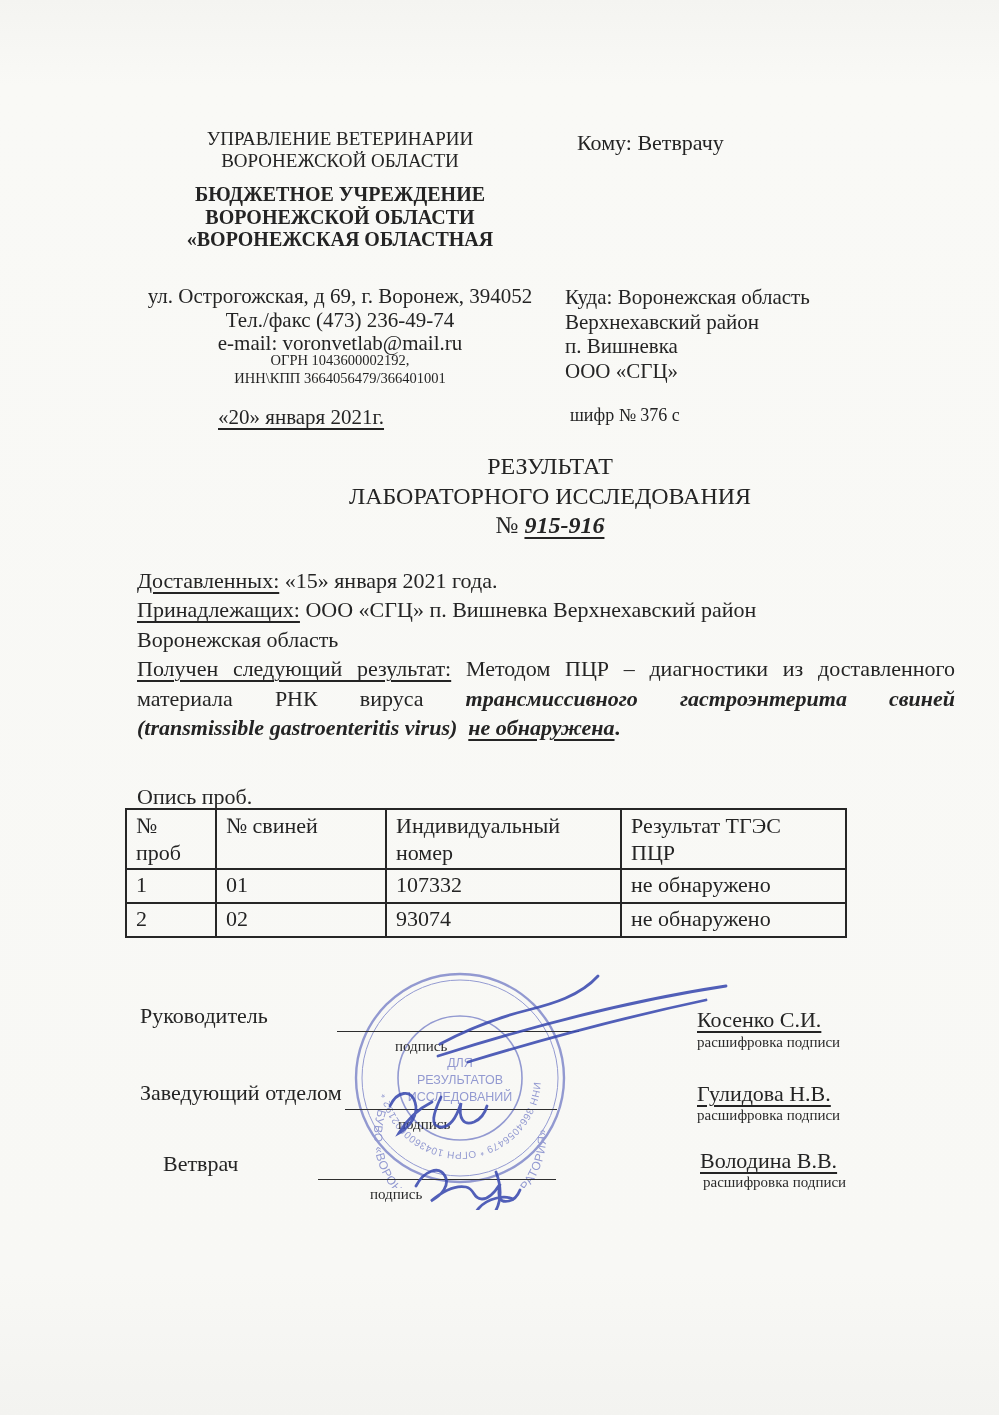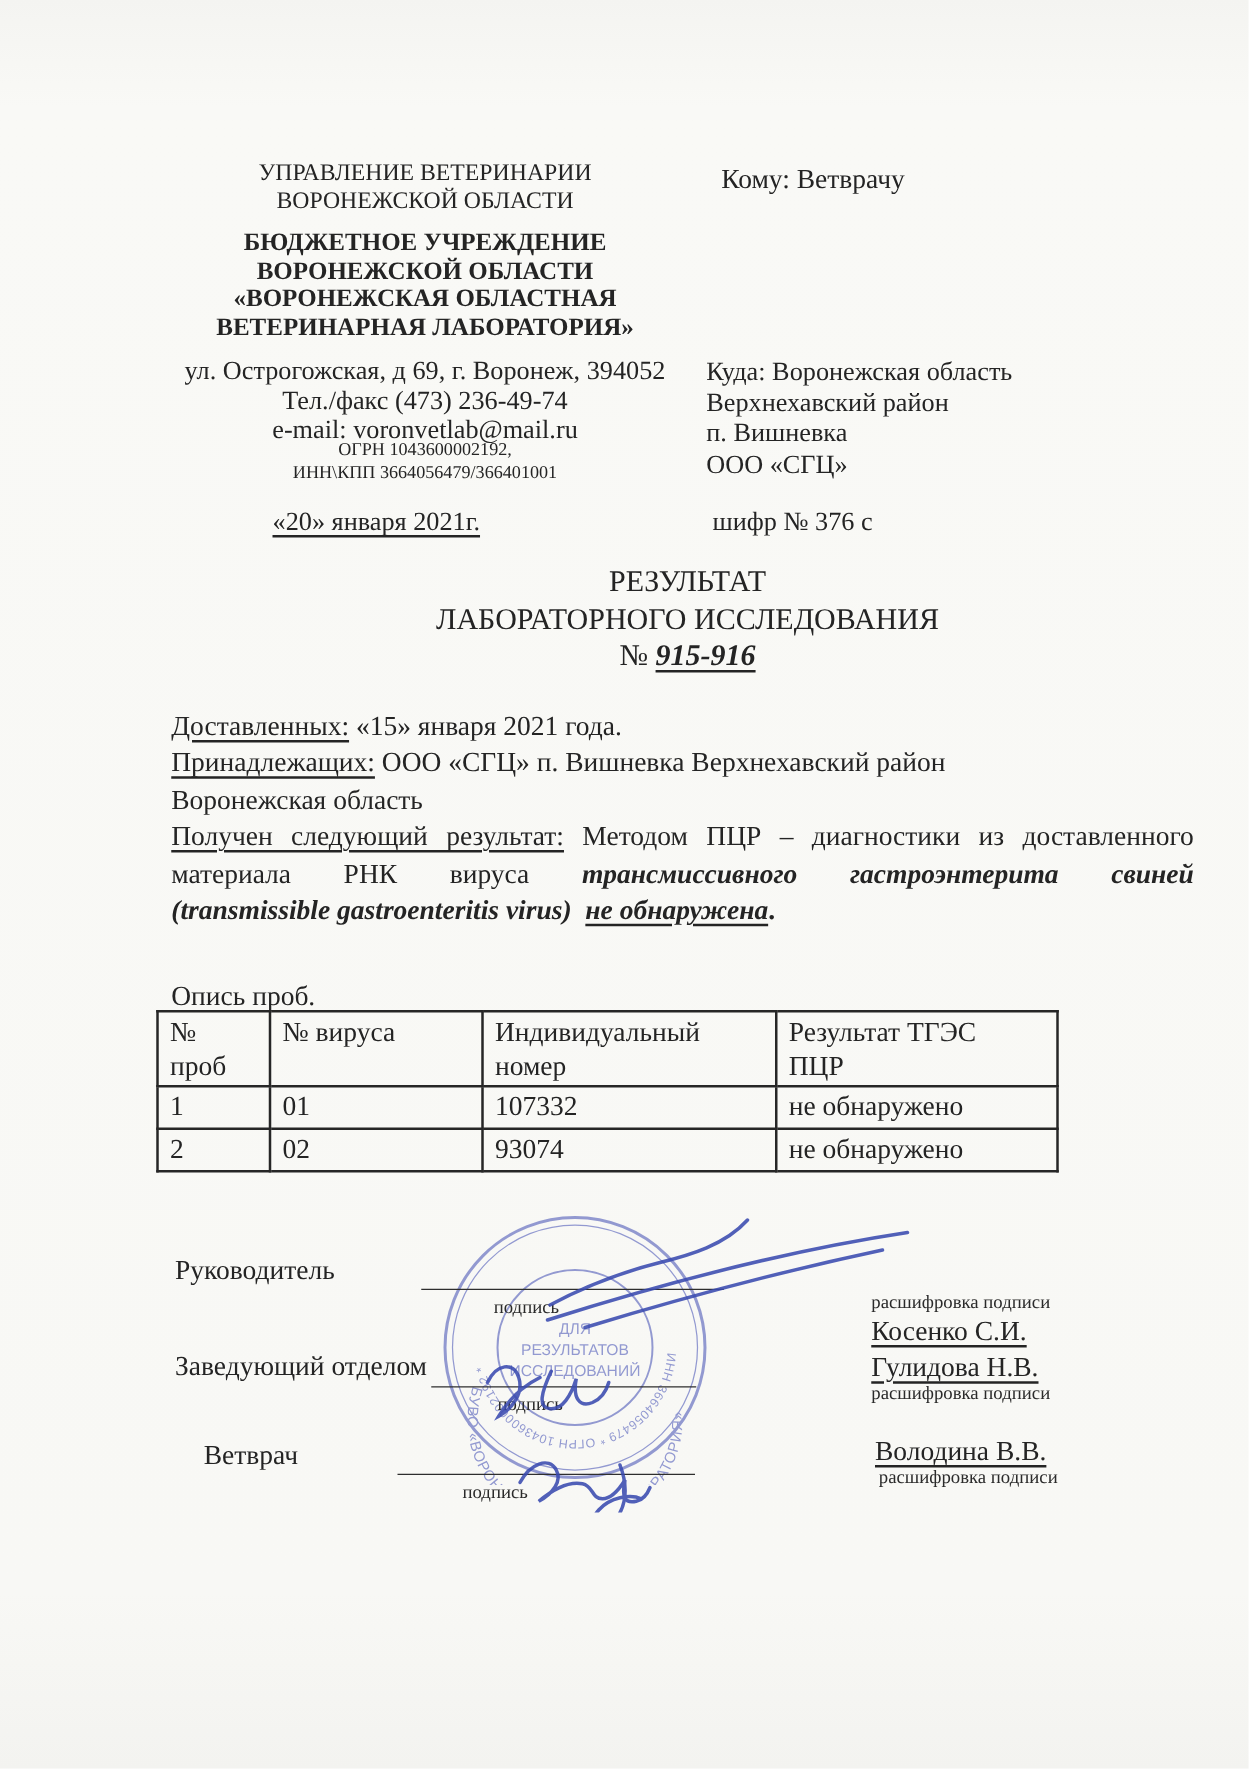--- a/index.html
+++ b/index.html
@@ -19,21 +19,21 @@
   .bi{font-weight:bold;font-style:italic;}
   .bu{font-weight:bold;text-decoration:underline;text-underline-offset:4px;text-decoration-thickness:2px;font-style:italic;}
 
   .dept{left:100px;top:128px;width:480px;font-size:19px;line-height:22px;}
   .kome{left:577px;top:130px;font-size:22px;}
   .orgname{left:100px;top:183px;width:480px;font-size:20px;line-height:22.5px;font-weight:bold;}
   .addr{left:100px;top:285px;width:480px;font-size:21px;line-height:23.5px;}
   .fineprint{left:100px;top:352px;width:480px;font-size:14.5px;line-height:17.5px;}
   .dest{left:565px;top:285px;font-size:21px;line-height:24.5px;}
   .dateline{left:218px;top:405px;font-size:21px;}
-  .cipher{left:570px;top:405px;font-size:21px;}
+  .cipher{left:570px;top:405px;font-size:18px;}
 
   .title{left:200px;top:452px;width:700px;font-size:24px;line-height:29.5px;}
 
   .bodytext{left:137px;top:566px;width:818px;font-size:22px;line-height:29.4px;}
   .bline{display:block;}
   .jline{display:block;text-align:justify;text-align-last:justify;}
 
   .caption{left:137px;top:784px;font-size:22px;}
   .tablewrap{left:125px;top:808px;}
   table{border-collapse:collapse;table-layout:fixed;width:720px;font-size:22px;}
@@ -62,21 +62,20 @@
     <span class="bline">УПРАВЛЕНИЕ ВЕТЕРИНАРИИ</span>
     <span class="bline">ВОРОНЕЖСКОЙ ОБЛАСТИ</span>
   </div>
 
   <div class="abs kome">Кому: Ветврачу</div>
 
   <div class="abs orgname ctr">
     <span class="bline">БЮДЖЕТНОЕ УЧРЕЖДЕНИЕ</span>
     <span class="bline">ВОРОНЕЖСКОЙ ОБЛАСТИ</span>
     <span class="bline">«ВОРОНЕЖСКАЯ ОБЛАСТНАЯ</span>
-    <span class="bline">ВЕТЕРИНАРНАЯ ЛАБОРАТОРИЯ»</span>
   </div>
 
   <div class="abs addr ctr">
     <span class="bline">ул. Острогожская, д 69, г. Воронеж, 394052</span>
     <span class="bline">Тел./факс  (473) 236-49-74</span>
     <span class="bline">e-mail: voronvetlab@mail.ru</span>
   </div>
   <div class="abs fineprint ctr">
     <span class="bline">ОГРН 1043600002192,</span>
     <span class="bline">ИНН\КПП 3664056479/366401001</span>
@@ -118,21 +117,21 @@
           <col style="width:235px">
           <col style="width:225px">
         </colgroup>
       <thead>
         <tr>
           <th>
               <span>№</span>
               <span>проб</span>
             </th>
           <th>
-              <span>№ вируса</span>
+              <span>№ свиней</span>
             </th>
           <th>
               <span>Индивидуальный</span>
               <span>номер</span>
             </th>
           <th>
               <span>Результат ТГЭС</span>
               <span>ПЦР</span>
             </th>
         </tr>
@@ -173,21 +172,21 @@
     <g class="stamp-text" fill="#5560bb" text-anchor="middle">
       <text x="110" y="99" font-size="12.5">ДЛЯ</text>
       <text x="110" y="116" font-size="12.5">РЕЗУЛЬТАТОВ</text>
       <text x="110" y="133" font-size="12.5">ИССЛЕДОВАНИЙ</text>
     </g>
   </svg>
 
   <div class="abs sigrole" style="left:140px;top:1003px;">Руководитель</div>
   <div class="abs sigline" style="left:337px;top:1031px;width:242px;"></div>
   <div class="abs small" style="left:395px;top:1038px;">подпись</div>
-  <div class="abs signame" style="left:697px;top:1007px;margin-top:45px;">Косенко С.И.</div>
+  <div class="abs signame" style="left:697px;top:1007px;">Косенко С.И.</div>
   <div class="abs small" style="left:697px;top:1034px;">расшифровка подписи</div>
 
   <div class="abs sigrole" style="left:140px;top:1080px;">Заведующий отделом</div>
   <div class="abs sigline" style="left:345px;top:1109px;width:212px;"></div>
   <div class="abs small" style="left:398px;top:1116px;">подпись</div>
   <div class="abs signame" style="left:697px;top:1081px;">Гулидова Н.В.</div>
   <div class="abs small" style="left:697px;top:1107px;">расшифровка подписи</div>
 
   <div class="abs sigrole" style="left:143px;top:1151px;margin-left:20px;">Ветврач</div>
   <div class="abs sigline" style="left:318px;top:1179px;width:238px;"></div>

